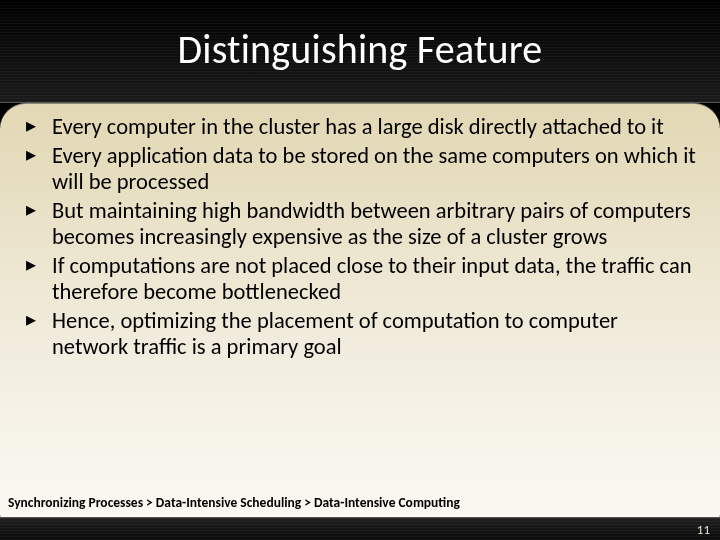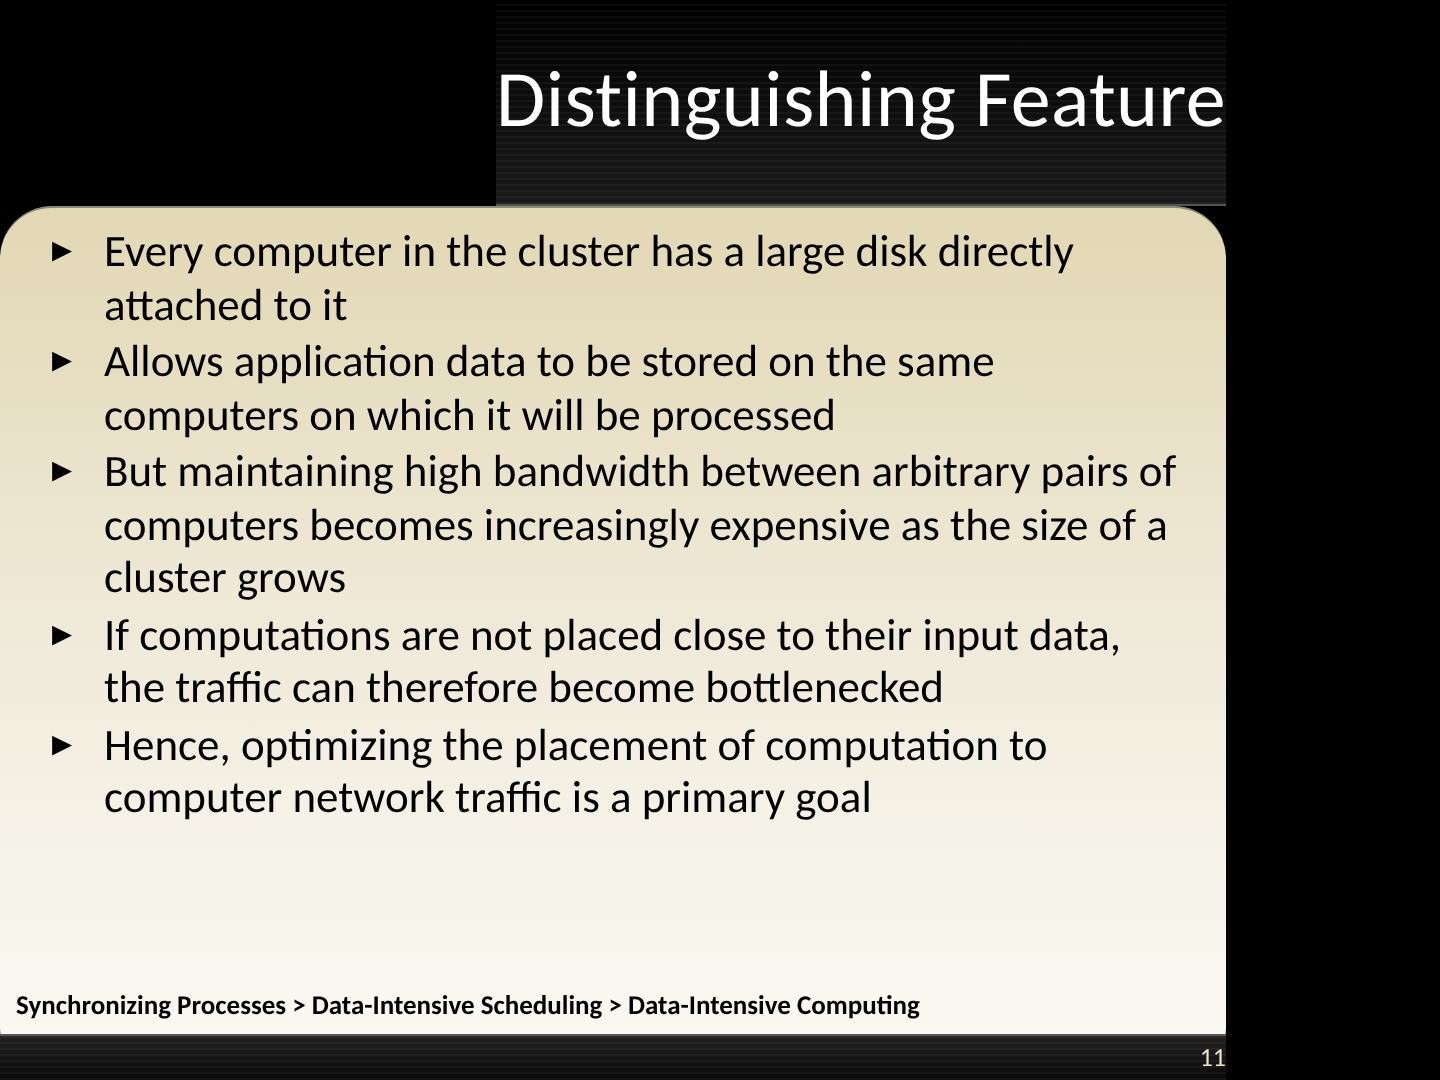--- a/index.html
+++ b/index.html
@@ -5,26 +5,25 @@
   html, body {
     margin: 0;
     padding: 0;
     width: 720px;
     height: 540px;
     overflow: hidden;
     font-family: Calibri, "Segoe UI", Arial, sans-serif;
     background: #000;
   }
   .slide {
-    width: 613px;
+    width: 720px;
     height: 540px;
     position: relative;
     display: flex;
     flex-direction: column;
-    align-items: flex-end;
   }
   .header {
     height: 102px;
     background:
       repeating-linear-gradient(
         0deg,
         rgba(255,255,255,0.04) 0px,
         rgba(255,255,255,0.04) 1px,
         transparent 1px,
         transparent 3px
@@ -97,39 +96,40 @@
         rgba(255,255,255,0.04) 0px,
         rgba(255,255,255,0.04) 1px,
         transparent 1px,
         transparent 3px
       ),
       linear-gradient(to bottom, #202020 0%, #0a0a0a 100%);
     border-top: 1px solid #555;
     display: flex;
     justify-content: flex-end;
     align-items: center;
+    padding-right: 10px;
   }
   .pagenum {
     color: #e8e2c8;
     font-size: 13px;
   }
 </style>
 </head>
 <body>
 
 <div class="slide">
 
   <div class="header">
     <div class="title">Distinguishing Feature</div>
   </div>
 
   <div class="body">
     <ul class="bullets">
       <li>Every computer in the cluster has a large disk directly attached to it</li>
-      <li>Allows application data to be stored on the same computers on which it will be processed</li>
+      <li>Every application data to be stored on the same computers on which it will be processed</li>
       <li>But maintaining high bandwidth between arbitrary pairs of computers becomes increasingly expensive as the size of a cluster grows</li>
       <li>If computations are not placed close to their input data, the traffic can therefore become bottlenecked</li>
       <li>Hence, optimizing the placement of computation to computer network traffic is a primary goal</li>
     </ul>
 
     <div class="footer">
       <div class="breadcrumb">Synchronizing Processes &gt; Data-Intensive Scheduling &gt; Data-Intensive Computing</div>
       <div class="footbar">
         <span class="pagenum">11</span>
       </div>

